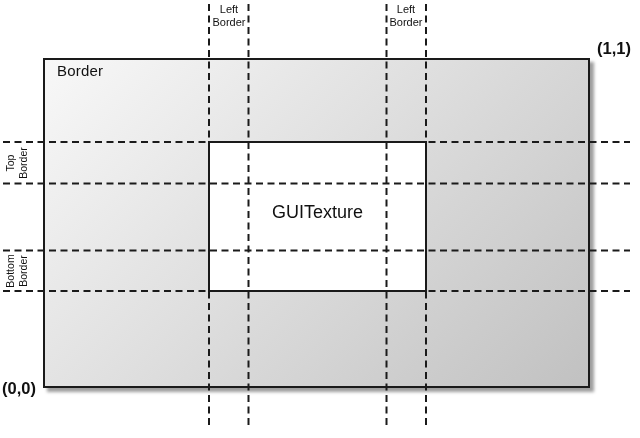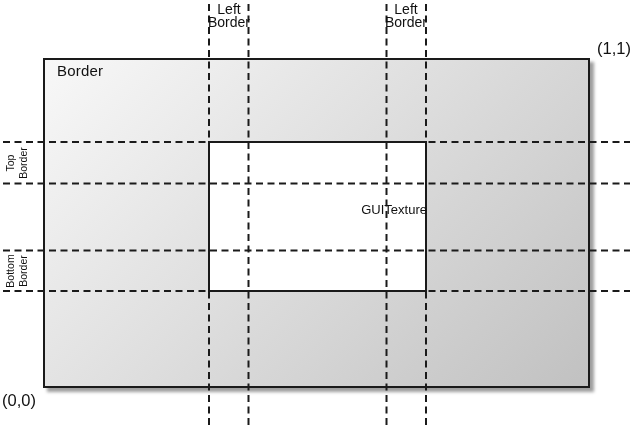--- a/index.html
+++ b/index.html
@@ -60,30 +60,30 @@
   .screen-label {
     left: 57px;
     top: 62px;
     font-size: 15px;
     letter-spacing: 0.2px;
   }
   .texture-label {
     left: 208px;
     top: 202px;
     width: 219px;
-    text-align: right;
-    font-size: 13px;
+    text-align: center;
+    font-size: 18px;
   }
-  .coord-label { font-size: 16.5px; }
+  .coord-label { font-size: 16.5px; font-weight: bold; }
   .coord-top-right { left: 597px; top: 39px; }
-  .coord-bottom-left { left: 2px; top: 391px; }
+  .coord-bottom-left { left: 2px; top: 379px; }
   .top-label {
     width: 62px;
     text-align: center;
-    font-size: 14px;
+    font-size: 11px;
     line-height: 13px;
     top: 3px;
   }
   .top-label-left  { left: 198px; }
   .top-label-right { left: 375px; }
   .side-label {
     width: 62px;
     height: 26px;
     text-align: center;
     font-size: 10.5px;

